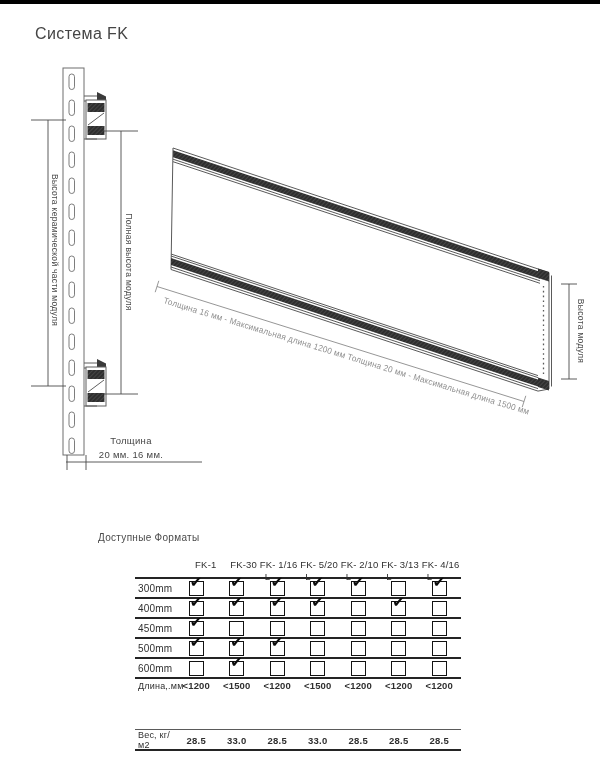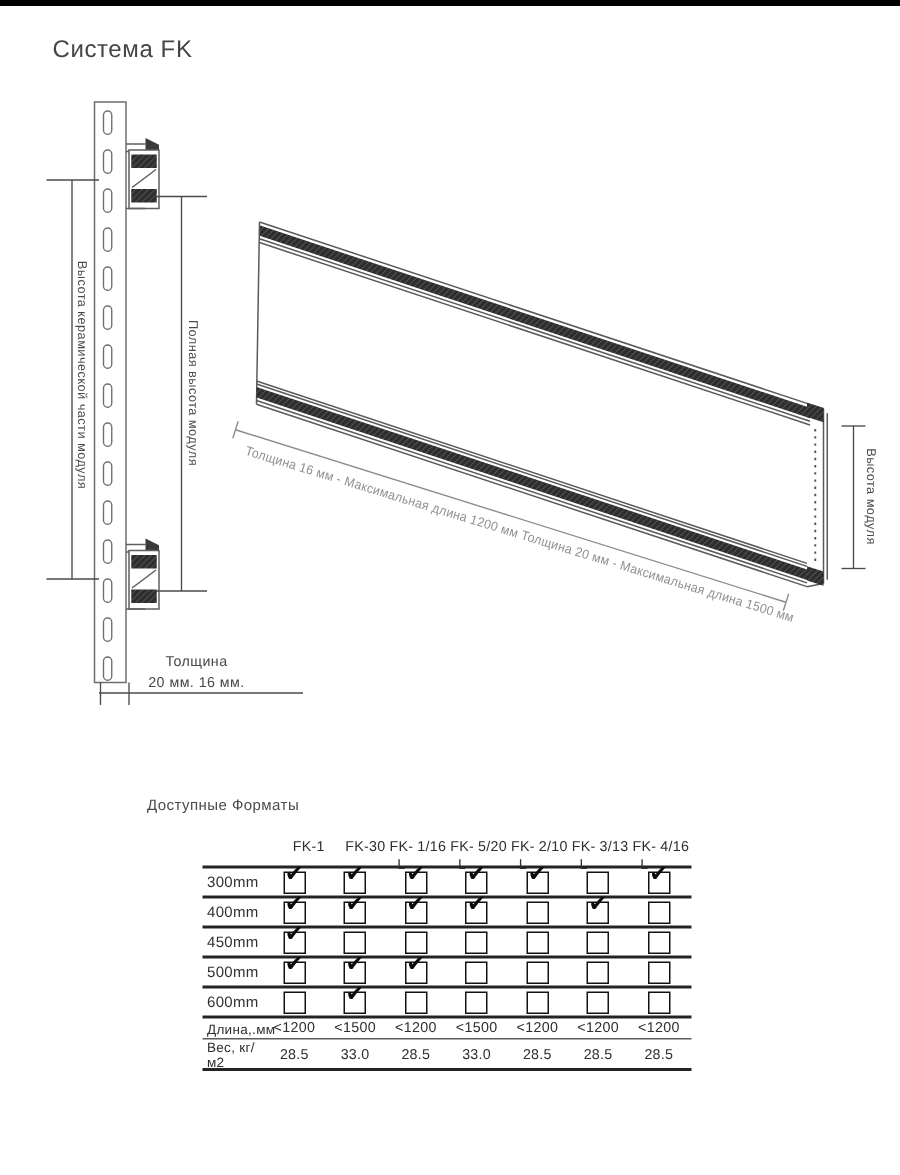--- a/index.html
+++ b/index.html
@@ -16,25 +16,25 @@
   .section-title{position:absolute;left:98px;top:532px;font-size:10px;color:#4a4a4a;letter-spacing:.3px;}
   .ftable{position:absolute;left:135px;top:553px;width:326px;border-bottom:2px solid #242424;}
   .grid{display:grid;grid-template-columns:41px repeat(7,40.5px);}
   .hrow{height:24px;}
   .hcell{display:flex;flex-direction:row;justify-content:flex-end;align-items:center;
          font-size:9.5px;color:#2f2f2f;}
   .hcell span{height:12px;line-height:12px;display:block;text-align:center;letter-spacing:.2px;}
   .trow{border-top:2px solid #242424;height:20px;align-items:center;box-sizing:border-box;}
   .trow.first{height:20px;}
   .trow.len{height:15px;}
-  .trow.wt{border-top:1px solid #5a5a5a;}
+  .trow.wt{border-top:1px solid #5a5a5a;margin-top:37px;}
   .rlabel{font-size:10px;color:#2f2f2f;padding-left:3px;letter-spacing:.2px;}
   .rlabel.small{font-size:9px;}
   .cell{display:flex;justify-content:center;align-items:center;height:100%;}
-  .val{font-size:9.5px;color:#2f2f2f;letter-spacing:.2px;}
+  .val{font-size:9.5px;color:#2f2f2f;letter-spacing:.2px;font-weight:bold;}
   .cb{position:relative;width:13px;height:13px;border:1.7px solid #121212;display:inline-block;box-sizing:content-box;background:#fff;}
   .cb .mark{display:none;position:absolute;left:0px;top:-9px;font-family:"DejaVu Sans",sans-serif;
             font-style:normal;font-weight:700;font-size:15px;color:#0a0a0a;}
   .cb.checked .mark{display:block;}
 </style>
 </head>
 <body>
 
 <div class="topbar"></div>
 <div class="page-title">Система FK</div>

